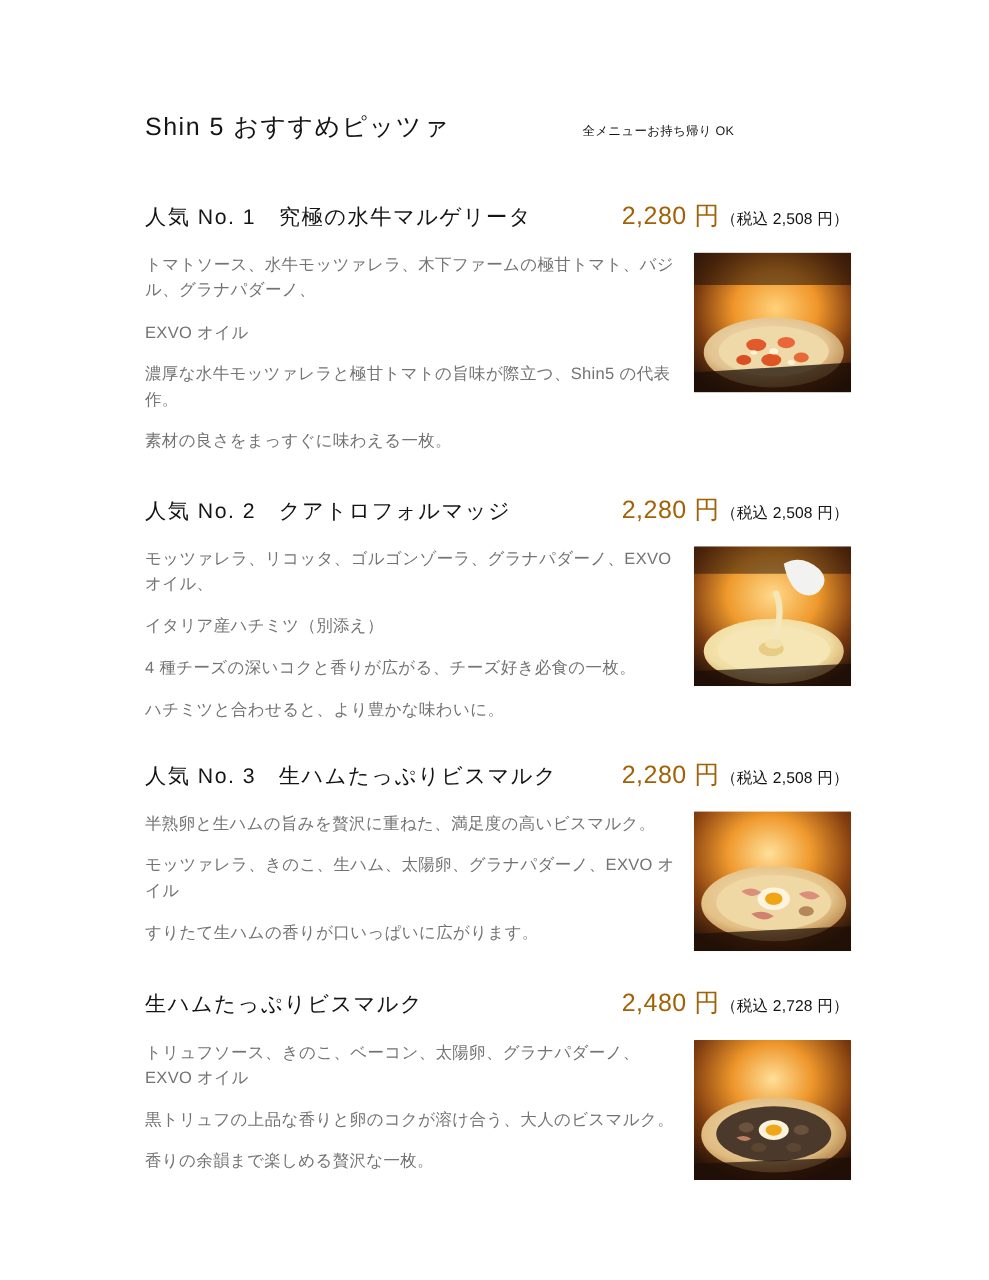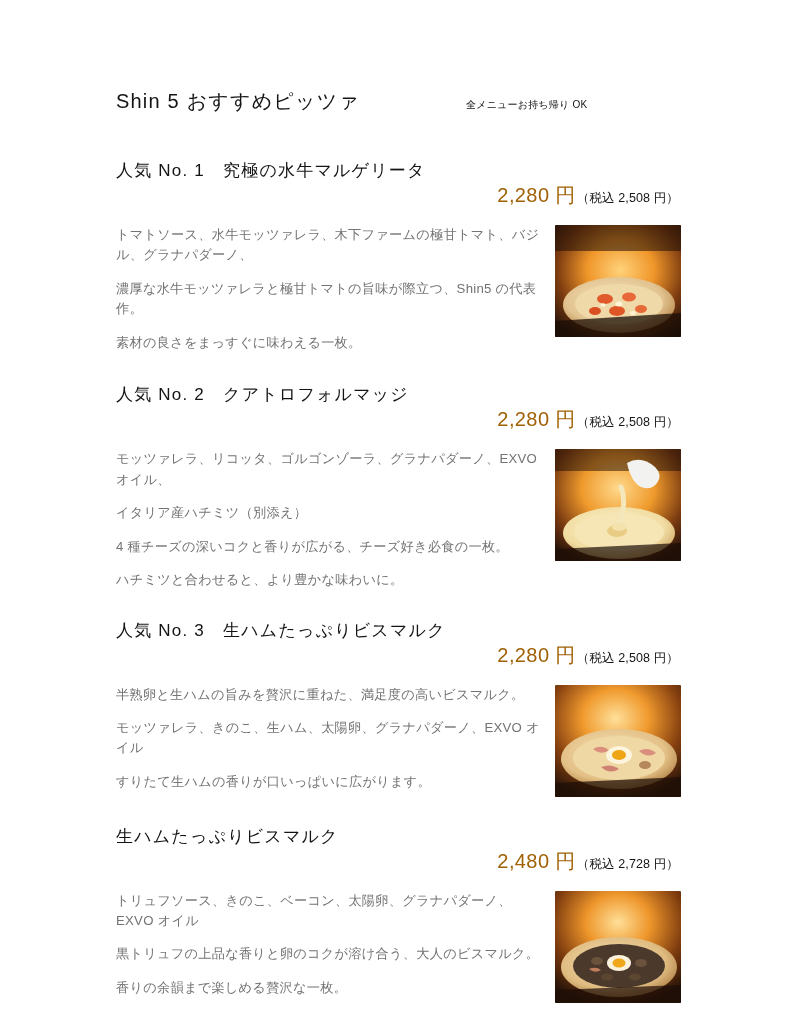--- a/index.html
+++ b/index.html
@@ -46,21 +46,20 @@
 
   
   .menu-item {
     position: relative;
     margin-bottom: 30px;
   }
   .item-headline {
     display: flex;
     align-items: baseline;
     margin-bottom: 16px;
-    flex-direction: column;
   }
   .item-name {
     font-size: 17px;
     letter-spacing: 0.07em;
     color: #141414;
     white-space: nowrap;
   }
   .price-block {
     margin-left: auto;
     display: flex;
@@ -127,20 +126,21 @@
     <div class="item-headline">
       <div class="item-name">人気 No. 1　究極の水牛マルゲリータ</div>
       <div class="price-block">
         <span class="price-main">2,280 円</span>
         <span class="price-tax">（税込 2,508 円）</span>
       </div>
     </div>
     <div class="item-body">
       <div class="item-text">
         <div class="line">トマトソース、水牛モッツァレラ、木下ファームの極甘トマト、バジル、グラナパダーノ、</div>
+        <div class="line">EXVO オイル</div>
         <div class="line">濃厚な水牛モッツァレラと極甘トマトの旨味が際立つ、Shin5 の代表作。</div>
         <div class="line">素材の良さをまっすぐに味わえる一枚。</div>
       </div>
       <div class="item-photo">
         <svg viewBox="0 0 126 112" preserveAspectRatio="none" aria-hidden="true">
           <defs>
             <radialGradient id="oven1" cx="52%" cy="40%" r="70%">
               <stop offset="0%" stop-color="#ffd27a"></stop>
               <stop offset="38%" stop-color="#f0962a"></stop>
               <stop offset="72%" stop-color="#7d3c10"></stop>

